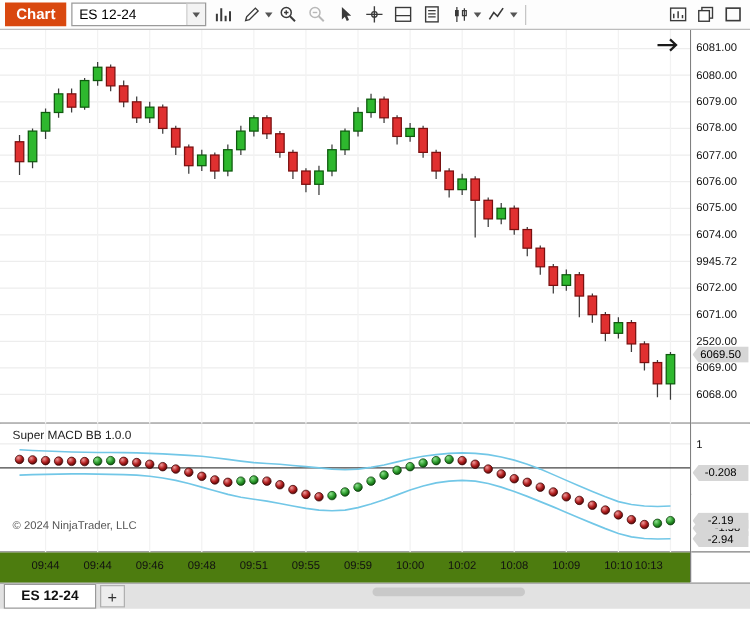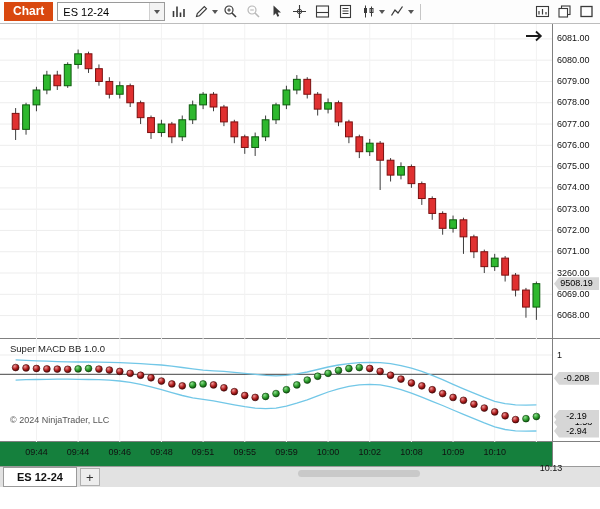--- a/index.html
+++ b/index.html
@@ -23,21 +23,21 @@
   .tb-icon.disabled{opacity:.35;}
   .tb-caret{display:flex;align-items:center;height:19px;margin-left:-3px;margin-right:-1px;}
   .tb-sep{width:1px;height:16px;background:#c6c6c6;margin:0 3px;}
   .win-group{margin-left:auto;display:flex;gap:3px;}
   
   .chart-wrap{flex:1;display:flex;}
   .plots{width:552px;display:flex;flex-direction:column;text-align:right;}
   .axis-col{width:48px;border-left:1px solid #808080;display:flex;flex-direction:column;}
   .price-plot{position:relative;height:315px;border-bottom:1px solid #808080;background:#fff;}
   .macd-plot{position:relative;height:103px;border-bottom:1px solid #808080;background:#fff;}
-  .time-axis{position:relative;height:24px;background:#15803d;}
+  .time-axis{position:relative;height:24px;background:#4d7c0f;}
   .price-axis{position:relative;height:315px;border-bottom:1px solid #808080;background:#fff;}
   .macd-axis{position:relative;height:103px;border-bottom:1px solid #808080;background:#fff;}
   .axis-corner{height:24px;}
   .axis-tick{position:absolute;left:4px;font-size:9px;line-height:11px;color:#111;white-space:nowrap;}
   .price-marker{position:absolute;left:1px;width:45px;height:13px;font-size:9px;line-height:13px;
     text-align:center;background:#d6d6d6;color:#000;
     clip-path:polygon(0 50%,5px 0,100% 0,100% 100%,5px 100%);}
   .time-label{position:absolute;top:5px;transform:translateX(-50%);font-size:9px;color:#111;}
   .goto-arrow{position:absolute;top:5px;right:7px;cursor:pointer;}
   .macd-title{position:absolute;left:10px;top:4px;font-size:9.5px;color:#222;}
@@ -395,41 +395,41 @@
           <div class="time-label" style="left: 119.774px;">09:46</div>
           <div class="time-label" style="left: 161.434px;">09:48</div>
           <div class="time-label" style="left: 203.094px;">09:51</div>
           <div class="time-label" style="left: 244.755px;">09:55</div>
           <div class="time-label" style="left: 286.415px;">09:59</div>
           <div class="time-label" style="left: 328.075px;">10:00</div>
           <div class="time-label" style="left: 369.736px;">10:02</div>
           <div class="time-label" style="left: 411.396px;">10:08</div>
           <div class="time-label" style="left: 453.057px;">10:09</div>
           <div class="time-label" style="left: 494.717px;">10:10</div>
-          <div class="time-label" style="left: 551px; margin-top: 16px;">10:13</div>
+          <div class="time-label" style="left: 519px;">10:13</div>
         </div>
     </div>
 
     <div class="axis-col">
       <div class="price-axis" id="price-axis">
           <div class="axis-tick" style="top: 9.39865px;">6081.00</div>
           <div class="axis-tick" style="top: 30.6824px;">6080.00</div>
           <div class="axis-tick" style="top: 51.9662px;">6079.00</div>
           <div class="axis-tick" style="top: 73.25px;">6078.00</div>
           <div class="axis-tick" style="top: 94.5338px;">6077.00</div>
           <div class="axis-tick" style="top: 115.818px;">6076.00</div>
           <div class="axis-tick" style="top: 137.101px;">6075.00</div>
           <div class="axis-tick" style="top: 158.385px;">6074.00</div>
-          <div class="axis-tick" style="top: 179.669px;">6073.00</div>
+          <div class="axis-tick" style="top: 179.669px;">9945.72</div>
           <div class="axis-tick" style="top: 200.953px;">6072.00</div>
           <div class="axis-tick" style="top: 222.236px;">6071.00</div>
-          <div class="axis-tick" style="top: 243.52px;">3260.00</div>
+          <div class="axis-tick" style="top: 243.52px;">2520.00</div>
           <div class="axis-tick" style="top: 264.804px;">6069.00</div>
           <div class="axis-tick" style="top: 286.088px;">6068.00</div>
-          <div class="price-marker" style="top: 253.162px;">9508.19</div>
+          <div class="price-marker" style="top: 253.162px;">6069.50</div>
         </div>
       <div class="macd-axis" id="macd-axis">
           <div class="axis-tick" style="top: 10.5094px;">1</div>
           <div class="price-marker" style="top: 32.8097px;">-0.208</div>
           <div class="price-marker" style="top: 77px; padding-left: 11px;">-1.58</div>
           <div class="price-marker" style="top: 71.0393px;">-2.19</div>
           <div class="price-marker" style="top: 85.5056px;">-2.94</div>
         </div>
       <div class="axis-corner"></div>
     </div>

